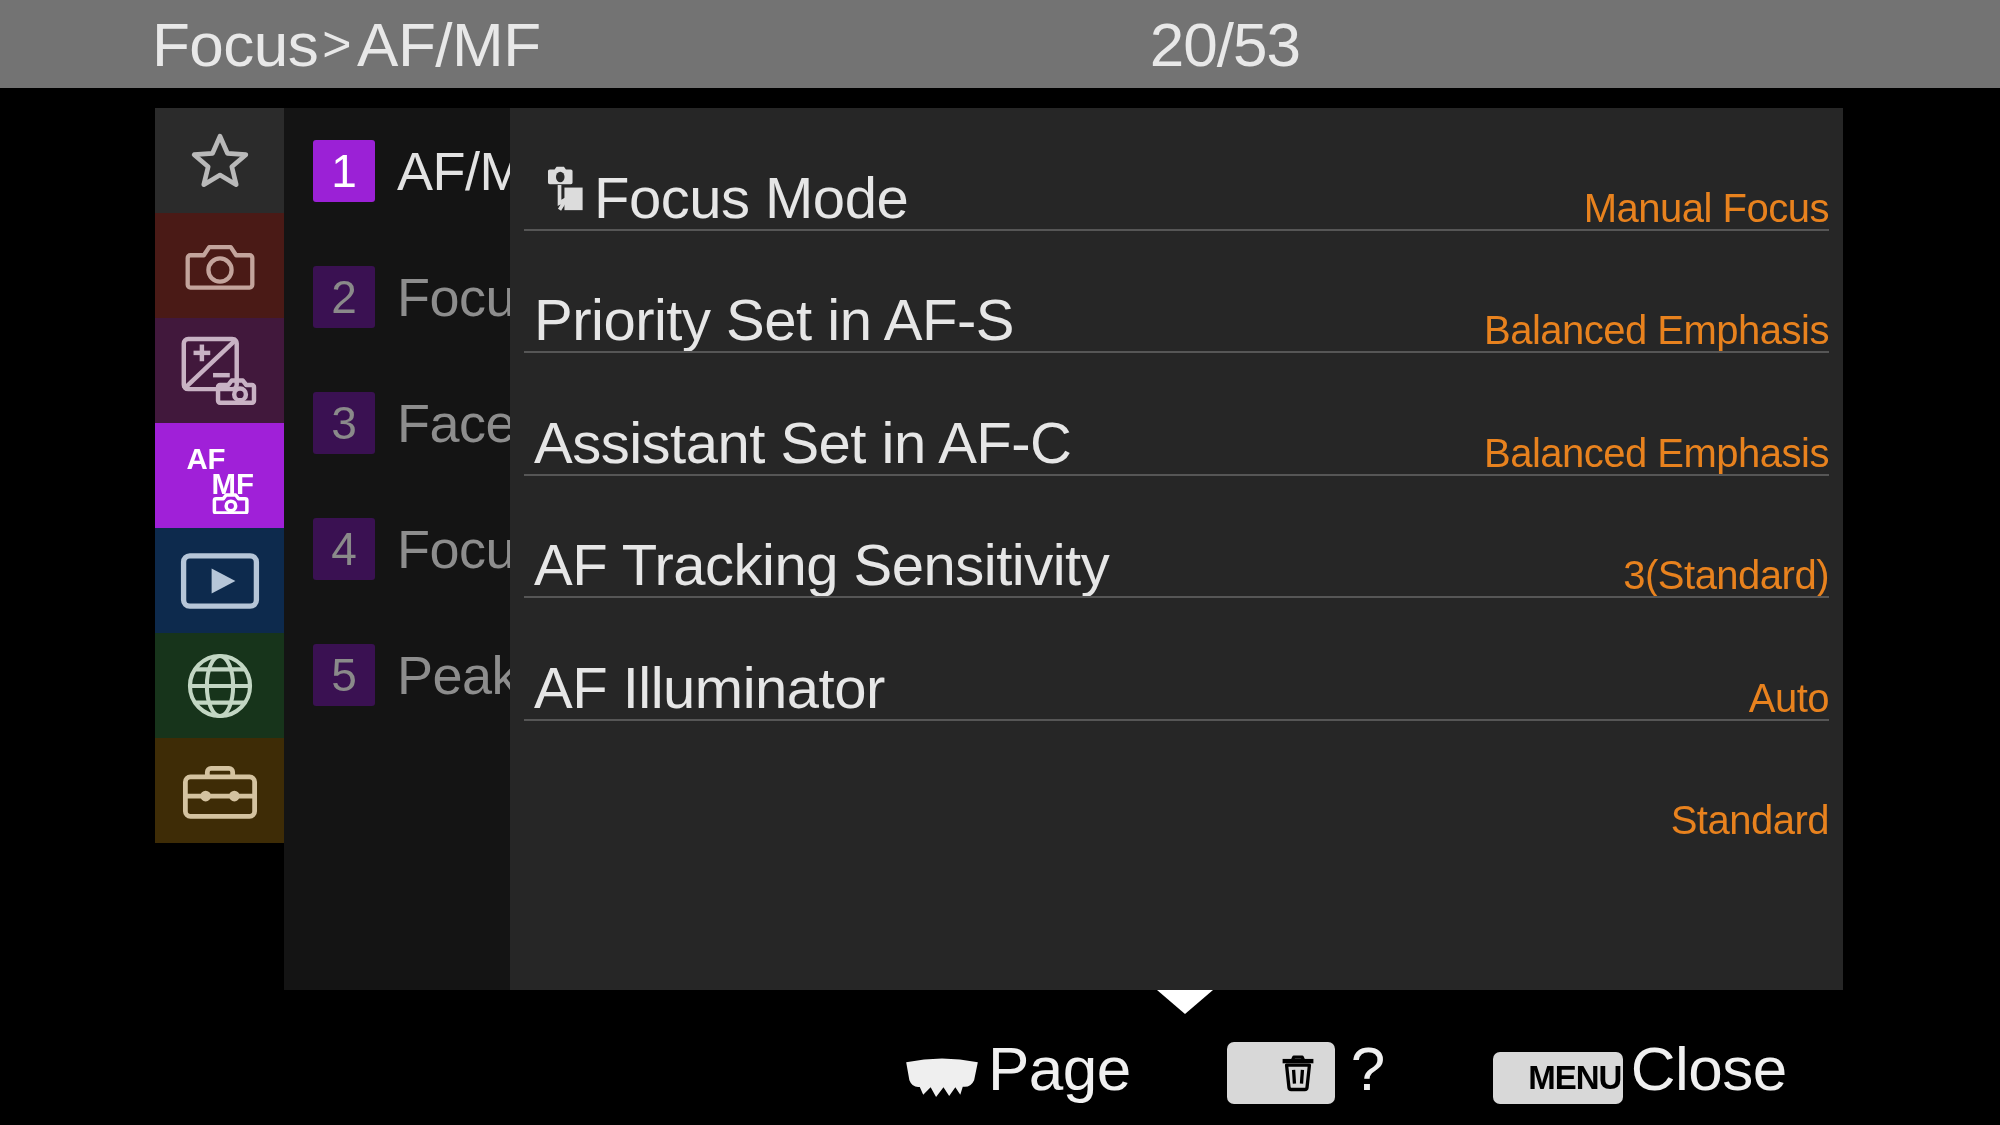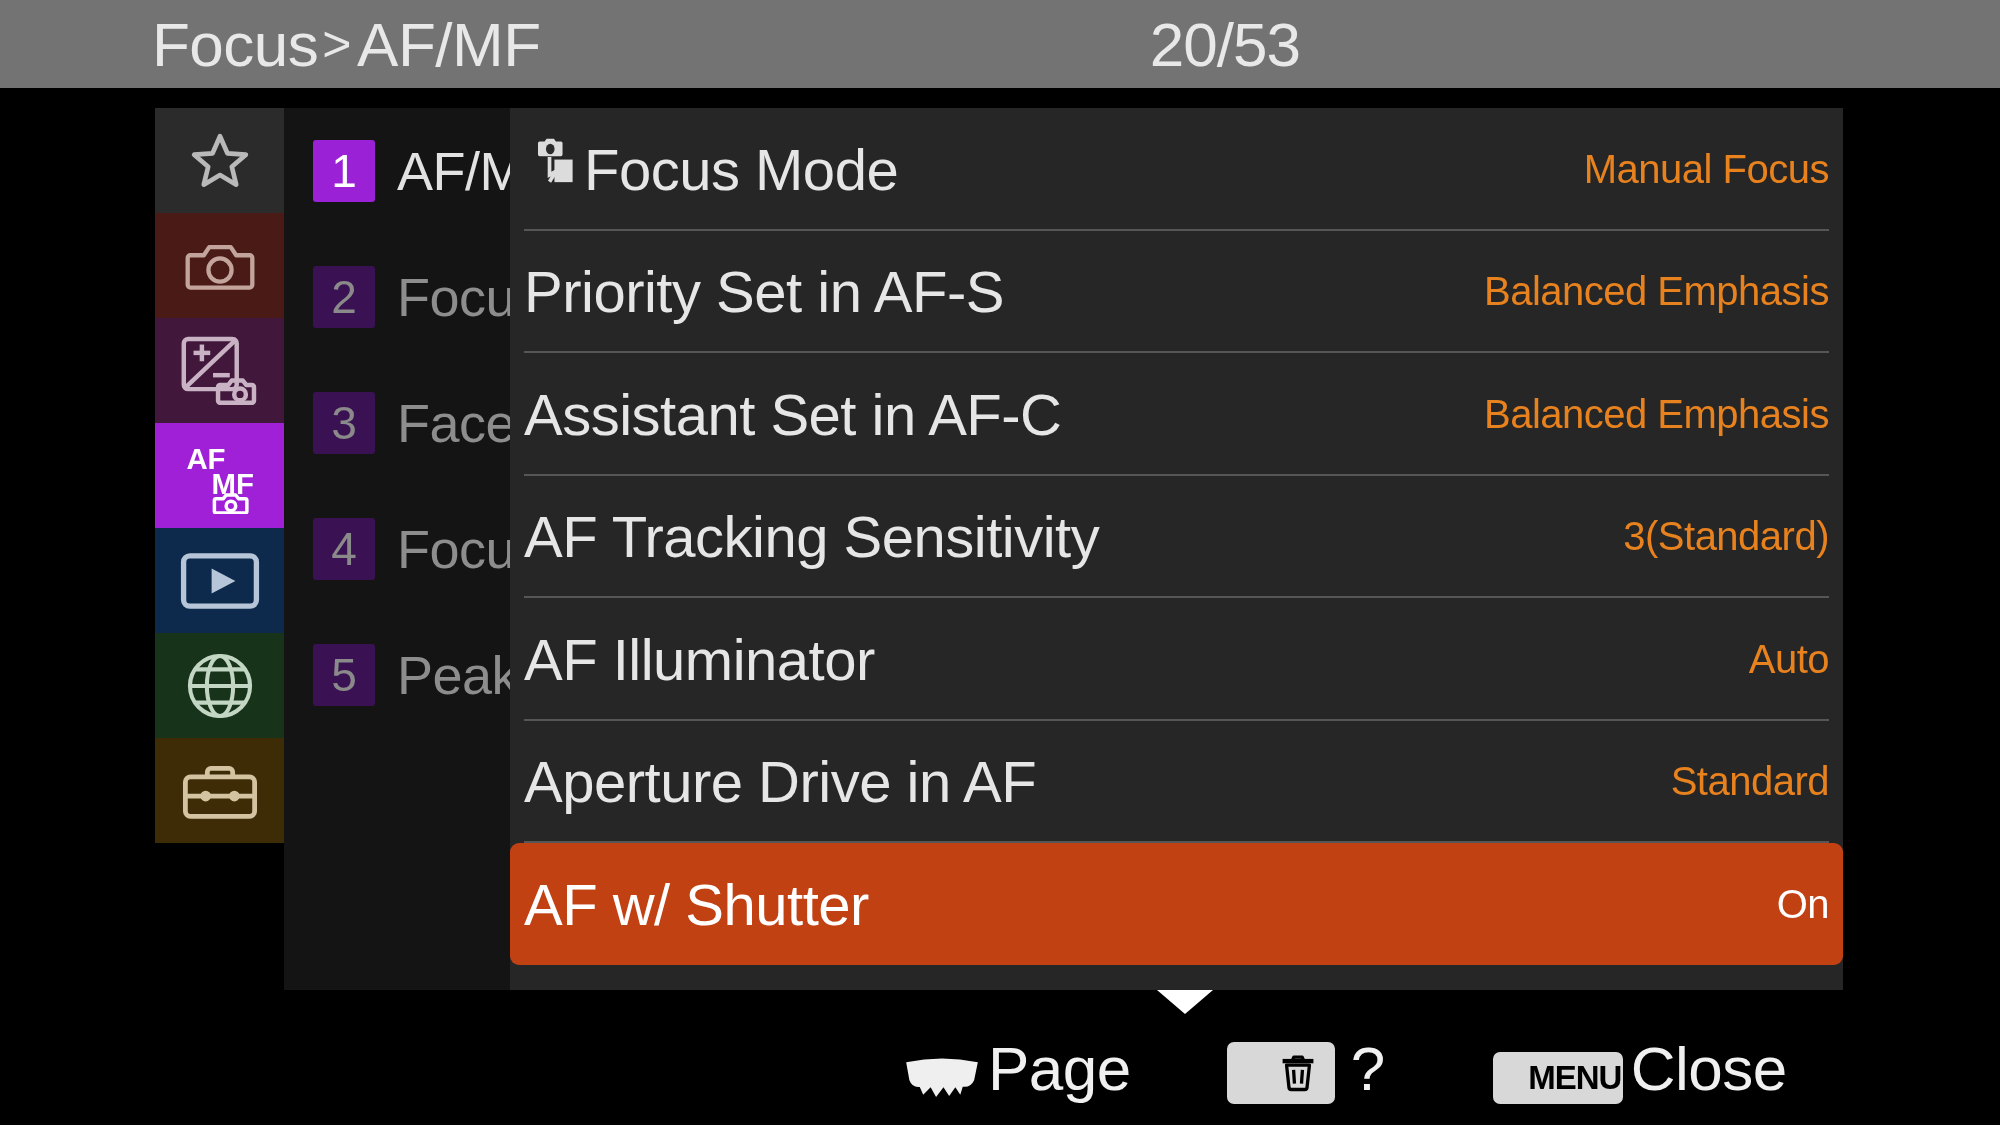--- a/index.html
+++ b/index.html
@@ -127,22 +127,22 @@
     left: 510px; top: 108px;
     width: 1333px;
     height: 882px;
     background: #262626;
     overflow: hidden;
   }
   .setting-row {
     position: relative;
     height: 122.5px;
     display: flex;
-    align-items: center;
-    padding: 0 14px 0 14px;
+    align-items: flex-end;
+    padding: 0 14px 0 24px;
     box-sizing: border-box;
   }
   .setting-row .sep {
     position: absolute;
     left: 14px; right: 14px; bottom: 0;
     height: 2px;
     background: #565656;
   }
   .setting-row:last-child .sep { display: none; }
   .setting-label {
@@ -372,30 +372,24 @@
       <div class="sep"></div>
     </div>
 
     <div class="setting-row">
       <div class="setting-label">AF Illuminator</div>
       <div class="setting-value">Auto</div>
       <div class="sep"></div>
     </div>
 
     <div class="setting-row">
-      <div class="setting-label">Aperture Drive in AF</div>
       <div class="setting-value">Standard</div>
       <div class="sep"></div>
     </div>
 
-    <div class="setting-row highlight">
-      <div class="setting-label">AF w/ Shutter</div>
-      <div class="setting-value">On</div>
-
-    </div>
 
   </div>
 
   <div id="bottom-bar">
     <div id="scroll-caret"></div>
 
     <div class="bottom-actions">
 
       <div class="bottom-action">
         <svg width="84" height="50" viewBox="0 0 34 20" style="margin-right:4px;">

